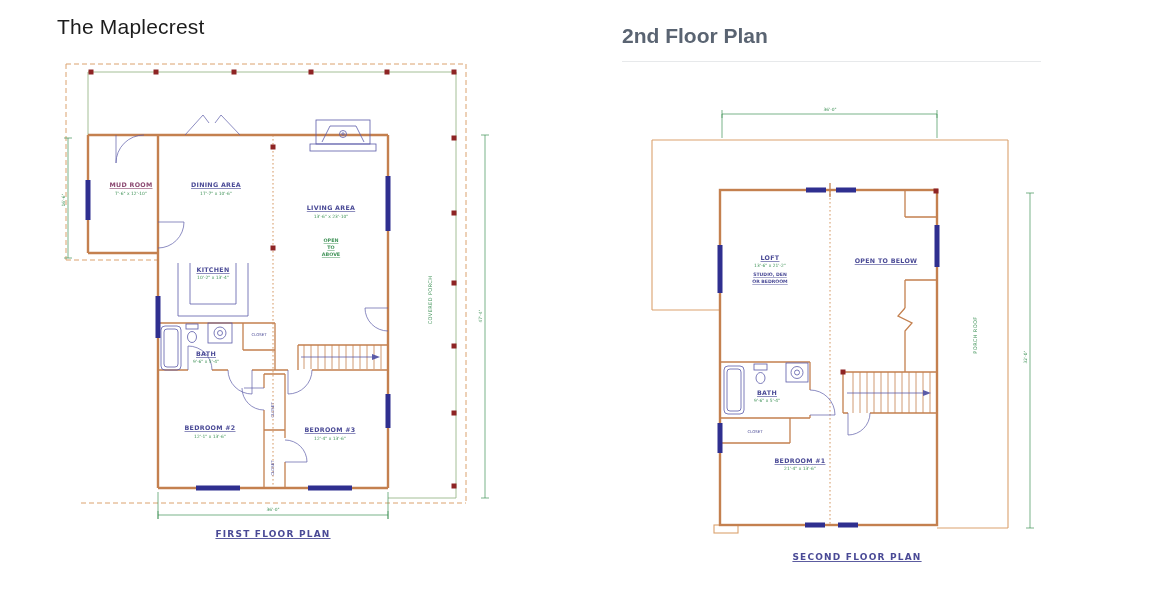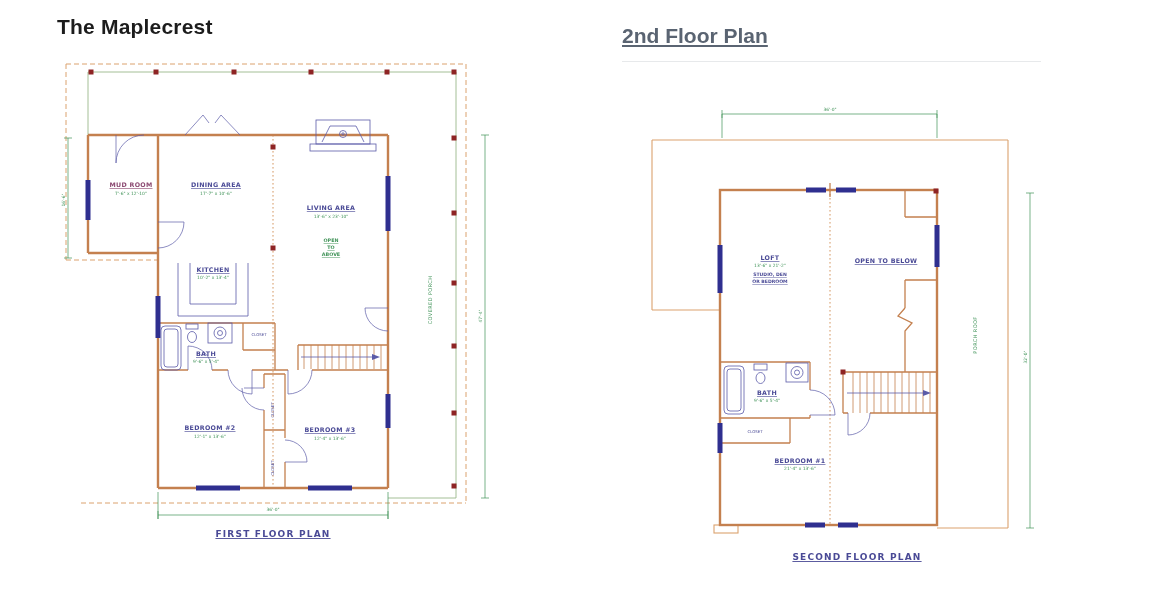--- a/index.html
+++ b/index.html
@@ -1,23 +1,23 @@
 <!DOCTYPE html>
 <html style="--wall: #c4804f; --post: #8e2424; --dash-orange: #dba26e; --dot-orange: #cf8a4e; --porch-line: #9ab88a; --green: #3f9257; --navy-line: #5b5ba8; --window: #2f2f8f; --label-navy: #4a4a96; --label-maroon: #8c4a72; --title-dark: #1c1c1c; --subtitle-gray: #5a6472; --divider: #e7e9eb;"><head>
 <meta charset="utf-8">
 <style>
   html,body{margin:0;padding:0;}
   body{
     width:1149px;height:605px;position:relative;background:#ffffff;
     font-family:"Liberation Sans",sans-serif;overflow:hidden;
   }
-  .h1{position:absolute;left:57px;top:15px;font-size:21px;font-weight:700;
+  .h1{position:absolute;left:57px;top:15px;font-size:21px;font-weight:400;
       color:var(--title-dark);letter-spacing:.2px;}
   .h2{position:absolute;left:622px;top:24px;font-size:21px;font-weight:700;
-      color:var(--subtitle-gray);text-decoration:underline;}
+      color:var(--subtitle-gray);}
   .divider{position:absolute;left:622px;top:61px;width:419px;height:1px;
       background:var(--divider);}
   .planbox{position:absolute;}
   #fp1{left:58px;top:58px;}
   #fp2{left:640px;top:95px;}
   svg text{font-family:"DejaVu Sans",sans-serif;}
   
   .rn{fill:var(--label-navy);font-size:6.3px;font-weight:600;letter-spacing:.3px;
       text-anchor:middle;text-decoration:underline;}
   .rn-maroon{fill:var(--label-maroon);}

